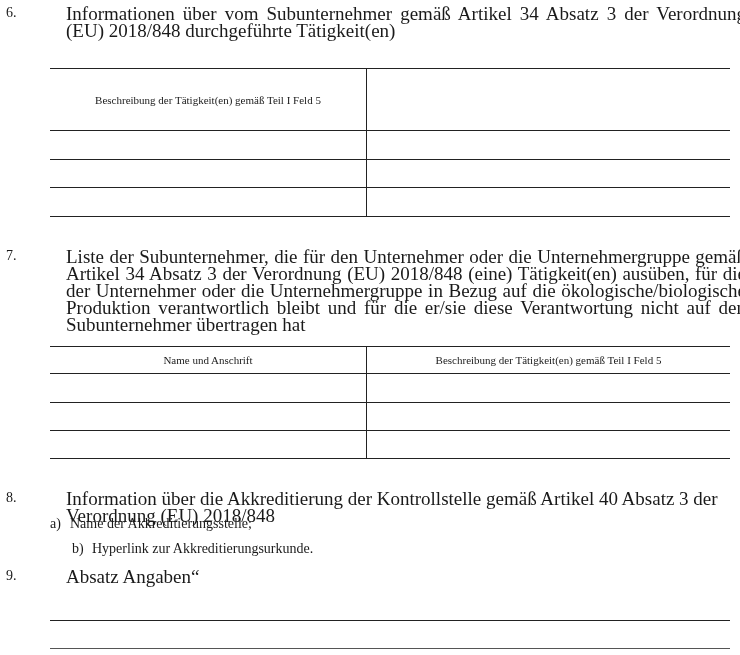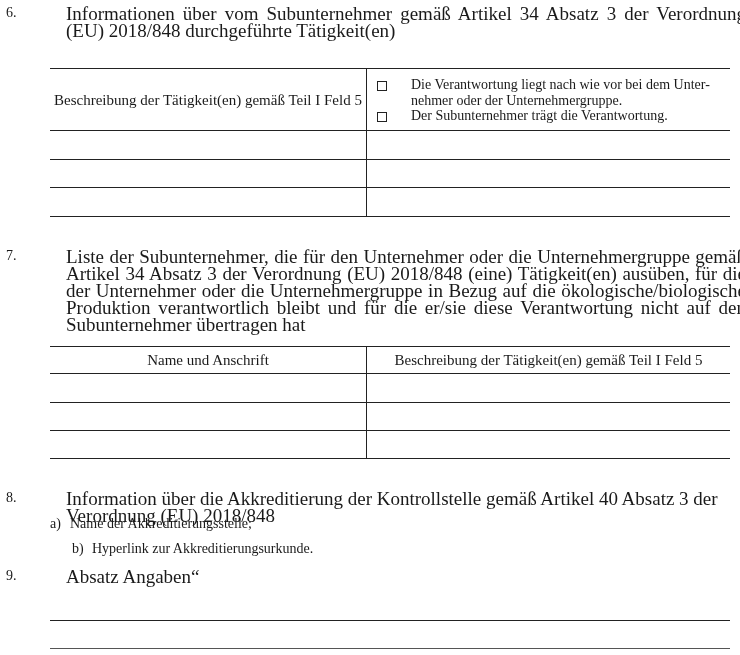--- a/index.html
+++ b/index.html
@@ -7,51 +7,39 @@
     width:740px; height:655px; position:relative; overflow:hidden;
     font-family:"Liberation Serif","DejaVu Serif",serif; color:#1a1a1a;
   }
   .num { position:absolute; left:6px; font-size:14px; }
   .para { position:absolute; left:66px; width:680px; font-size:19px; line-height:17px; text-align:justify; }
   .tbl { position:absolute; left:50px; width:680px; border-top:1.5px solid #222; }
   .row { position:relative; width:100%; border-bottom:1.5px solid #222; display:flex; }
   .cell { box-sizing:border-box; position:relative; }
   .c1 { width:317px; border-right:1.5px solid #222; }
   .c2 { width:363px; }
-  .hdr-text { font-size:15px; text-align:center; position:absolute; left:0; right:0; top:50%; transform:translateY(-50%); }
+  .hdr-text { font-size:11px; text-align:center; position:absolute; left:0; right:0; top:50%; transform:translateY(-50%); }
   .chk-list { padding:8px 0 0 10px; font-size:14px; line-height:15.5px; }
   .chk-item { display:flex; }
   .box { width:8px; height:8px; border:1px solid #222; margin-top:4px; margin-right:24px; flex:none; }
   .sub { position:absolute; left:50px; font-size:14px; }
   .sub .lbl { display:inline-block; width:20px; }
   .hline { position:absolute; left:50px; width:680px; border-top:1.5px solid #222; }
 </style>
 </head>
 <body>
 
 <div>
   <span class="num" style="top:5px;">6.</span>
   <div class="para" style="top:5px;">Informationen über vom Subunternehmer gemäß Artikel 34 Absatz 3 der Verordnung (EU) 2018/848 durchgeführte Tätigkeit(en)</div>
 
   <div class="tbl" style="top:68px;">
     <div class="row" style="height:61px;">
       <div class="cell c1">
         <div class="hdr-text">Beschreibung der Tätigkeit(en) gemäß Teil I Feld 5</div>
-      </div>
-      <div class="cell c2">
-        <div class="chk-list">
-          <div class="chk-item">
-            <span class="box"></span>
-            <span>Die Verantwortung liegt nach wie vor bei dem Unter-nehmer oder der Unternehmergruppe.</span>
-          </div>
-          <div class="chk-item">
-            <span class="box"></span>
-            <span>Der Subunternehmer trägt die Verantwortung.</span>
-          </div>
-        </div>
       </div>
     </div>
     <div class="row" style="height:28px;">
       <div class="cell c1"></div>
       <div class="cell c2"></div>
     </div>
     <div class="row" style="height:27px;">
       <div class="cell c1"></div>
       <div class="cell c2"></div>
     </div>

